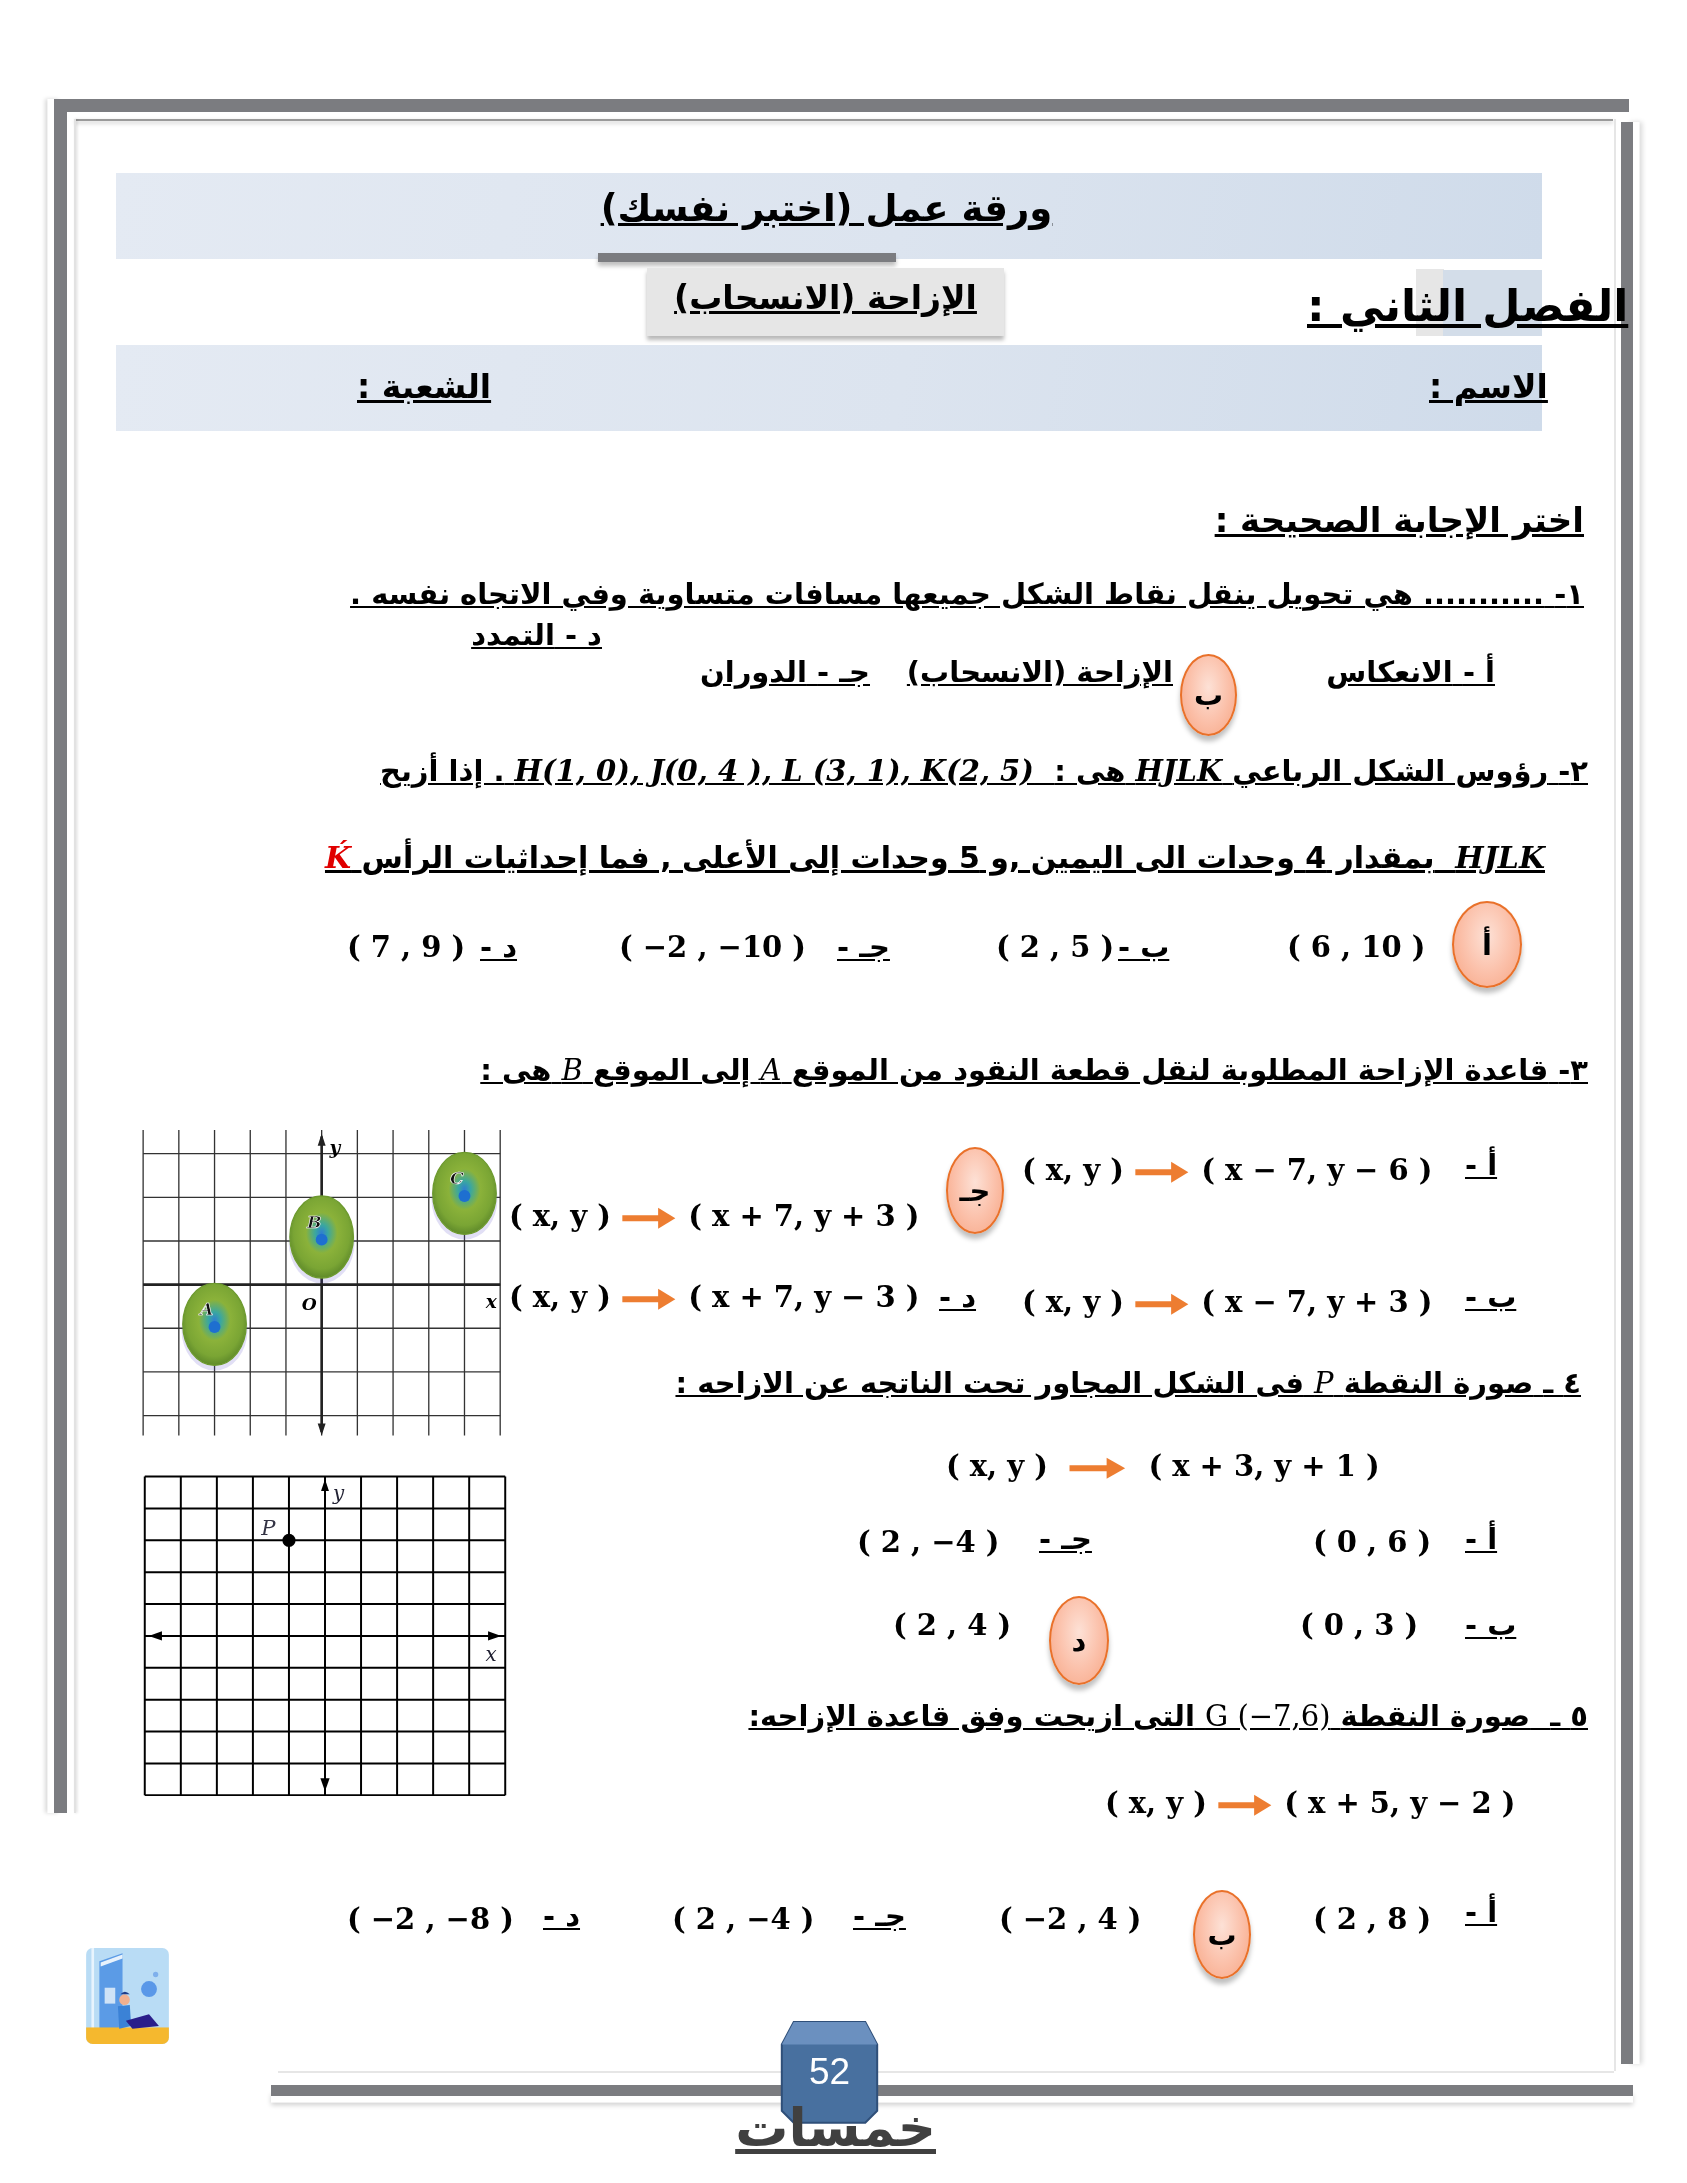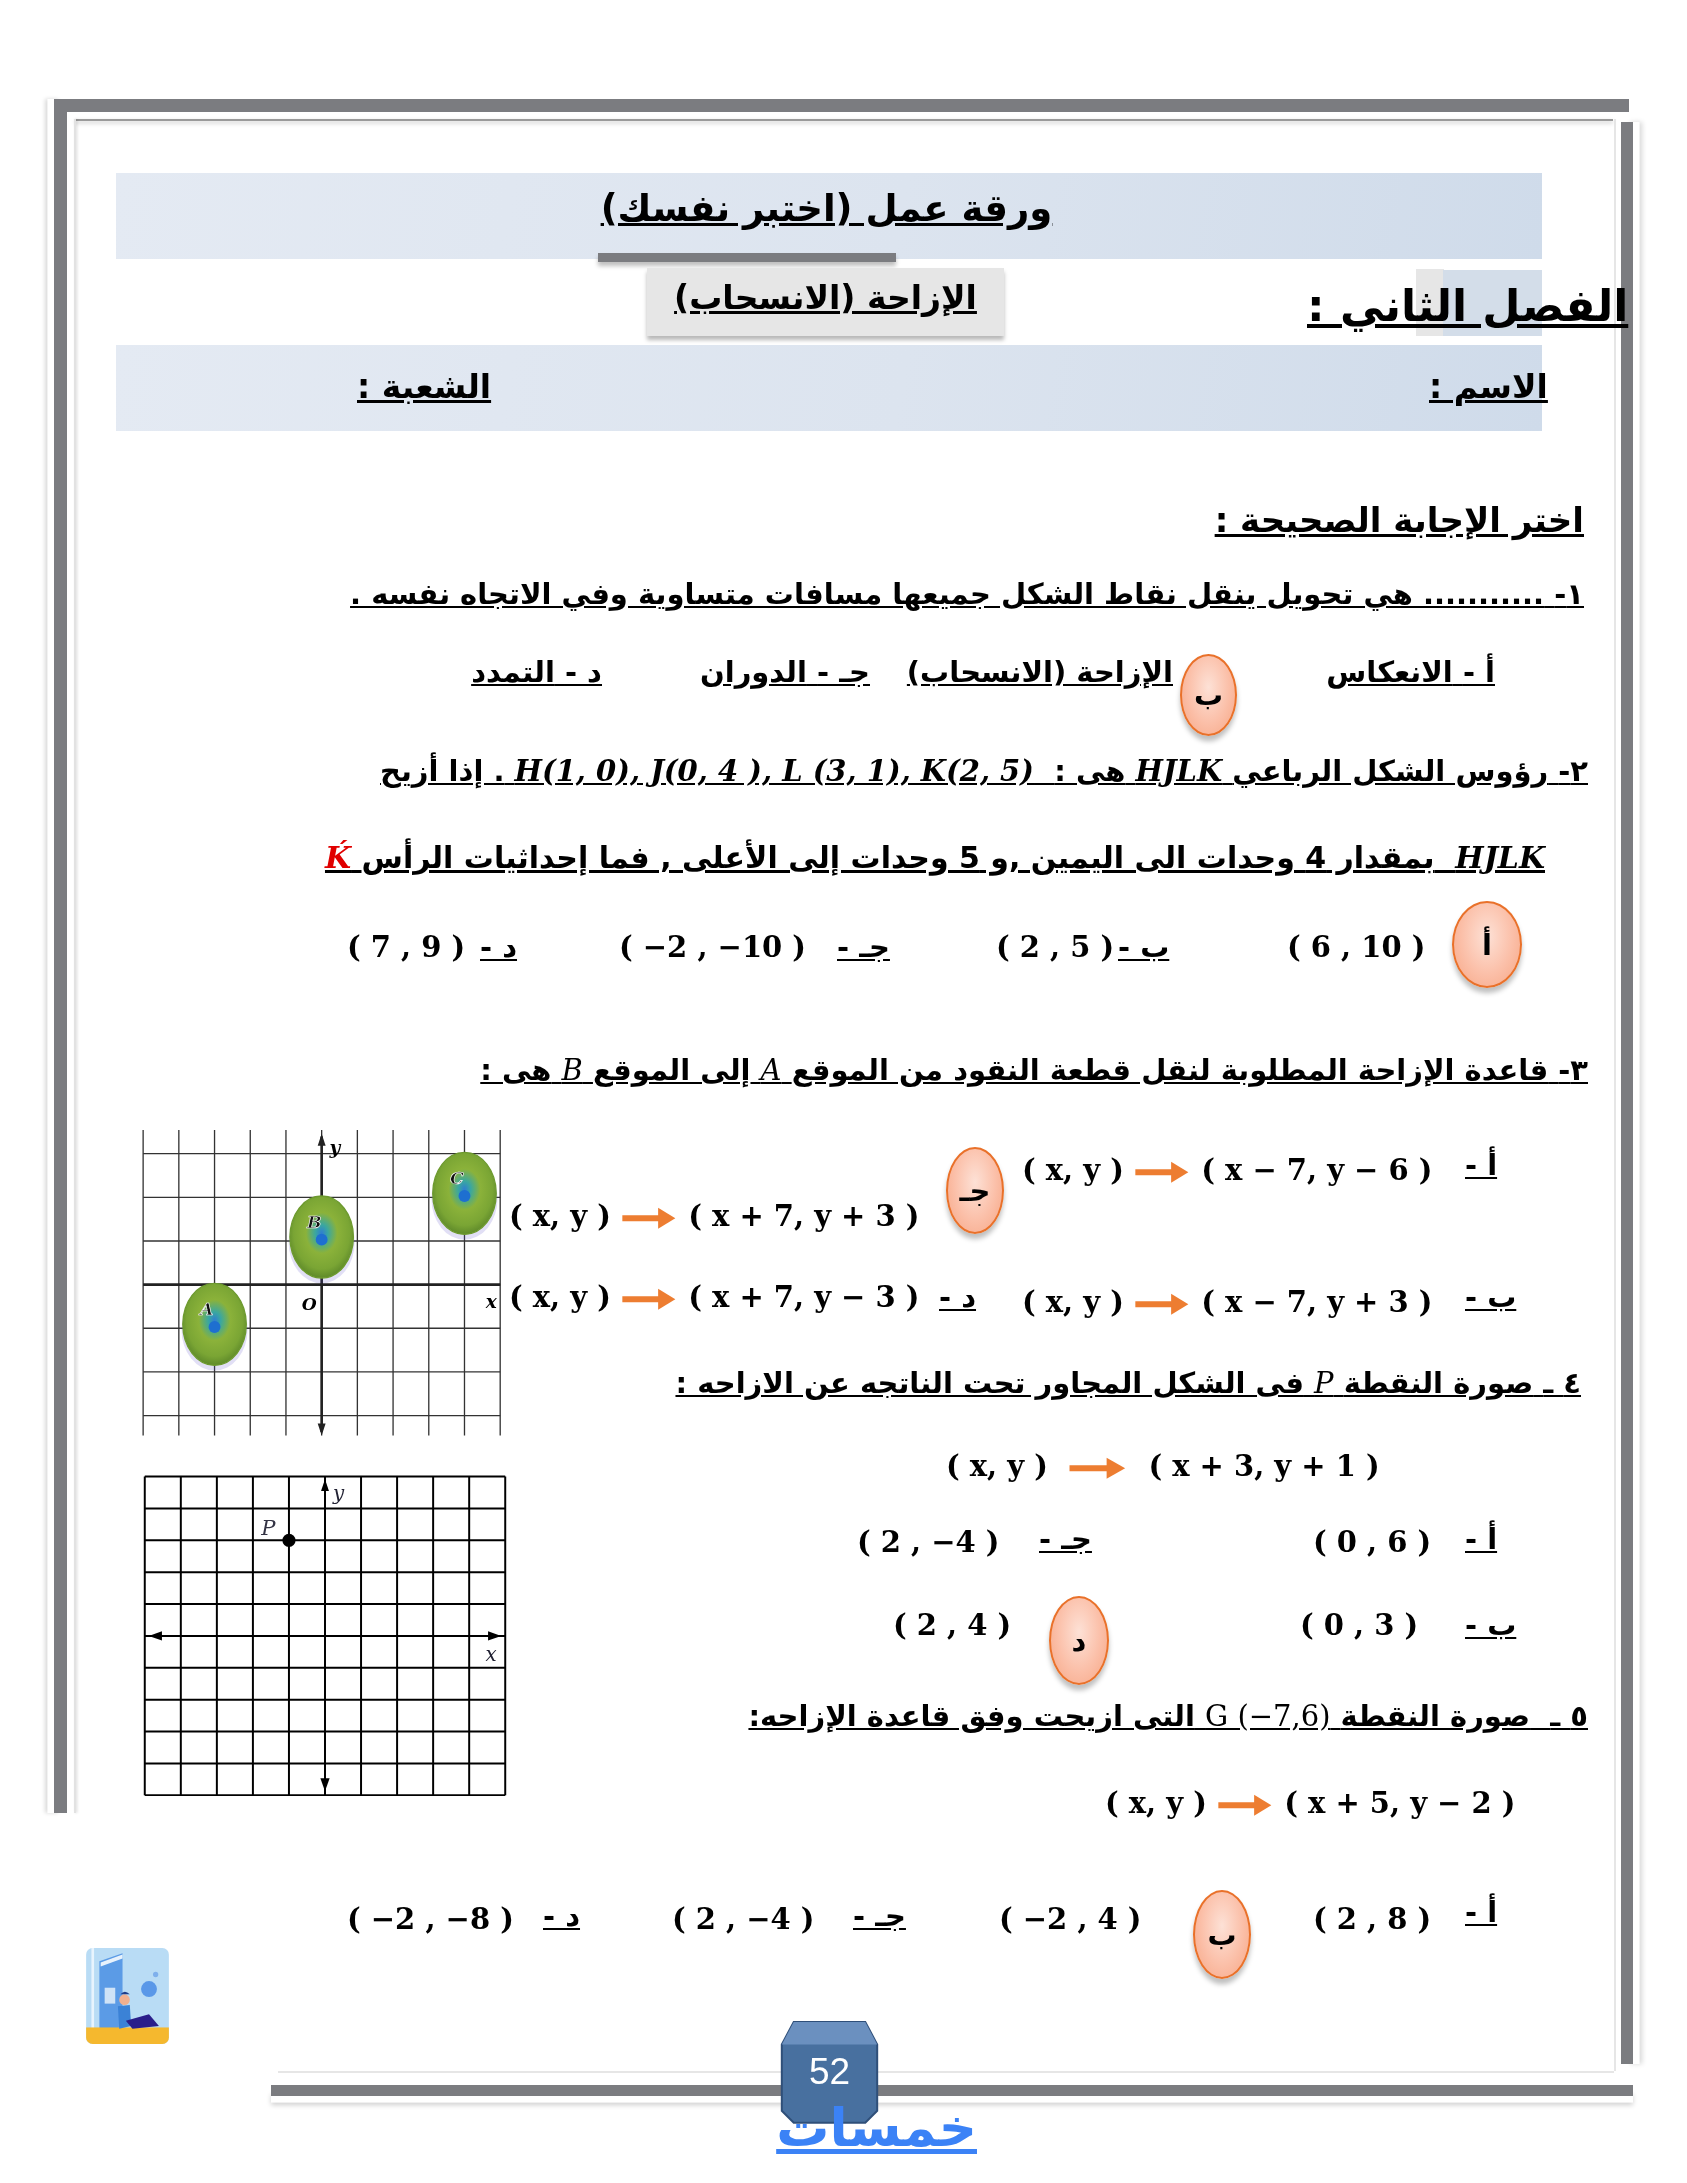--- a/index.html
+++ b/index.html
@@ -55,21 +55,21 @@
                   text-align:center; font-weight:bold; font-size:29px; }
 
   .arrow { display:inline-block; vertical-align:middle; }
 
   .coin-graph { left:139px; top:1118px; width:364px; height:324px; background:#fff; }
   .p-graph { left:138px; top:1462px; width:374px; height:334px; }
 
   .page-badge { left:779px; top:2018px; width:101px; height:106px; }
   .page-num { left:779px; top:2051px; width:101px; text-align:center; font-size:37px;
               color:#fff; font-family:"Liberation Sans", sans-serif; }
-  .watermark { left:779px; top:2097px; width:198px; text-align:center; font-size:53px; color:#3b82f6; }
+  .watermark { left:738px; top:2097px; width:198px; text-align:center; font-size:53px; color:#404040; }
   .reader-art { left:86px; top:1948px; width:83px; height:96px; border-radius:6.6px; overflow:hidden; }
 </style>
 </head>
 <body>
 
 <div class="abs frame-top"></div>
 <div class="abs frame-left"></div>
 <div class="abs frame-right"></div>
 <div class="abs frame-bottom"></div>
 <div class="abs inner-top"></div>
@@ -106,21 +106,21 @@
 <div class="ellipse" style="left:1180px; top:654px; width:53px; height:78px;">
     <span>ب</span>
   </div>
 <div class="abs ar opt" style="right:514px; top:655px;">
   <span>الإزاحة (الانسحاب)</span>
 </div>
 <div class="abs ar opt" style="right:817px; top:655px;">
   <span>جـ -</span>
   <span>الدوران</span>
 </div>
-<div class="abs ar opt" style="right:1085px; top:655px;margin-left:45px;">
+<div class="abs ar opt" style="right:1085px; top:618px;margin-left:45px;">
   <span>د -</span>
   <span>التمدد</span>
 </div>
 
 <div class="abs ar qtext" style="right:99px; top:754px;">
   <span>٢-</span>
   <span>رؤوس الشكل الرباعي</span>
   <span class="math mi">HJLK</span>
   <span>هى :</span>
   &nbsp;<span class="math mi">H(1, 0), J(0, 4 ), L (3, 1), K(2, 5)</span>

